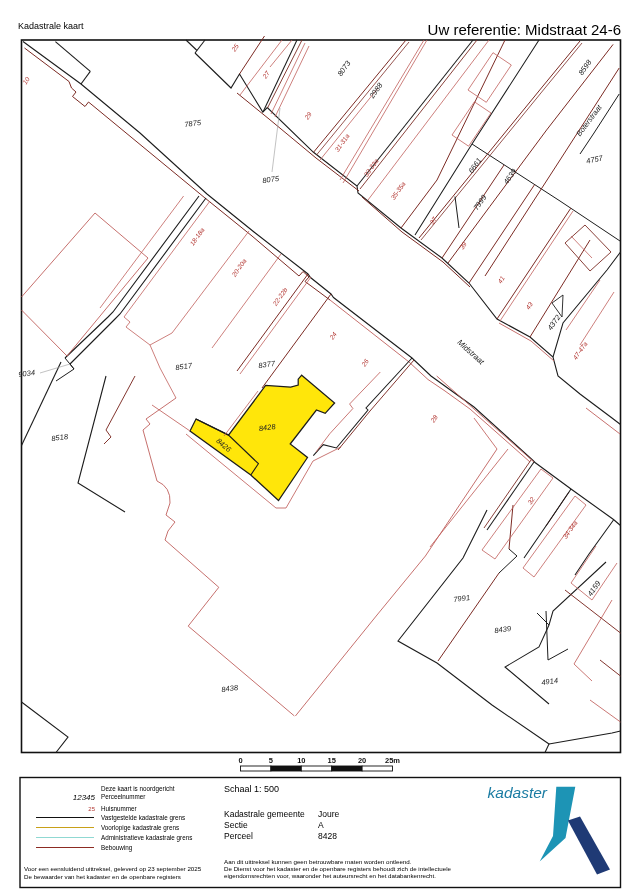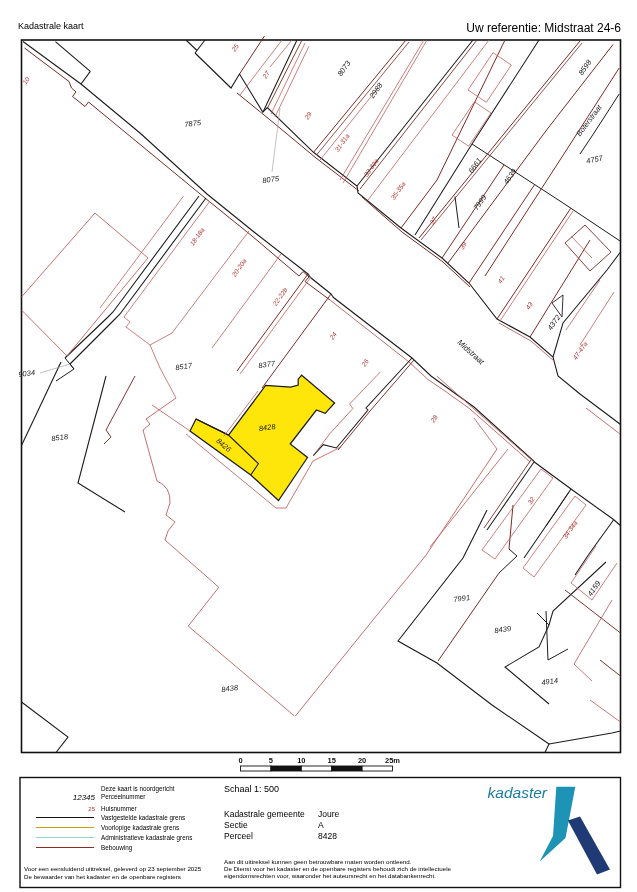--- a/index.html
+++ b/index.html
@@ -1,19 +1,19 @@
 <!DOCTYPE html>
 <html><head>
 <meta charset="utf-8">
 <style>
 html,body{margin:0;padding:0;background:#fff;}
 #page{position:relative;width:637px;height:892px;background:#fff;overflow:hidden;
   font-family:"Liberation Sans", sans-serif;}
 #hdrL{position:absolute;left:18px;top:21px;font-size:9px;color:#000;}
-#hdrR{position:absolute;right:16px;top:21px;font-size:12px;color:#000;}
+#hdrR{position:absolute;right:16px;top:21px;font-size:15px;color:#000;}
 svg{position:absolute;left:0;top:0;}
 </style>
 </head>
 <body>
 <div id="page">
 <div id="hdrL">Kadastrale kaart</div>
 <div id="hdrR">Uw referentie: Midstraat 24-6</div>
 <svg id="map" width="637" height="892" viewBox="0 0 637 892">
 <rect x="21.5" y="40" width="599" height="712.5" fill="none" stroke="#111" stroke-width="1.6"></rect>
 <path d="M23.0 41.5 L81.0 84.0 L140.0 133.0 L207.0 194.0 L254.0 232.0 L308.0 274.0 L310.5 277.5 L331.0 294.0 L333.5 297.5 L412.0 358.0 L431.0 376.0 L474.0 407.0 L532.5 460.0 L535.0 462.5 L571.0 489.0 L613.5 519.5 L620.5 525.5" fill="none" stroke="#1c1c1c" stroke-width="1.1"></path>

